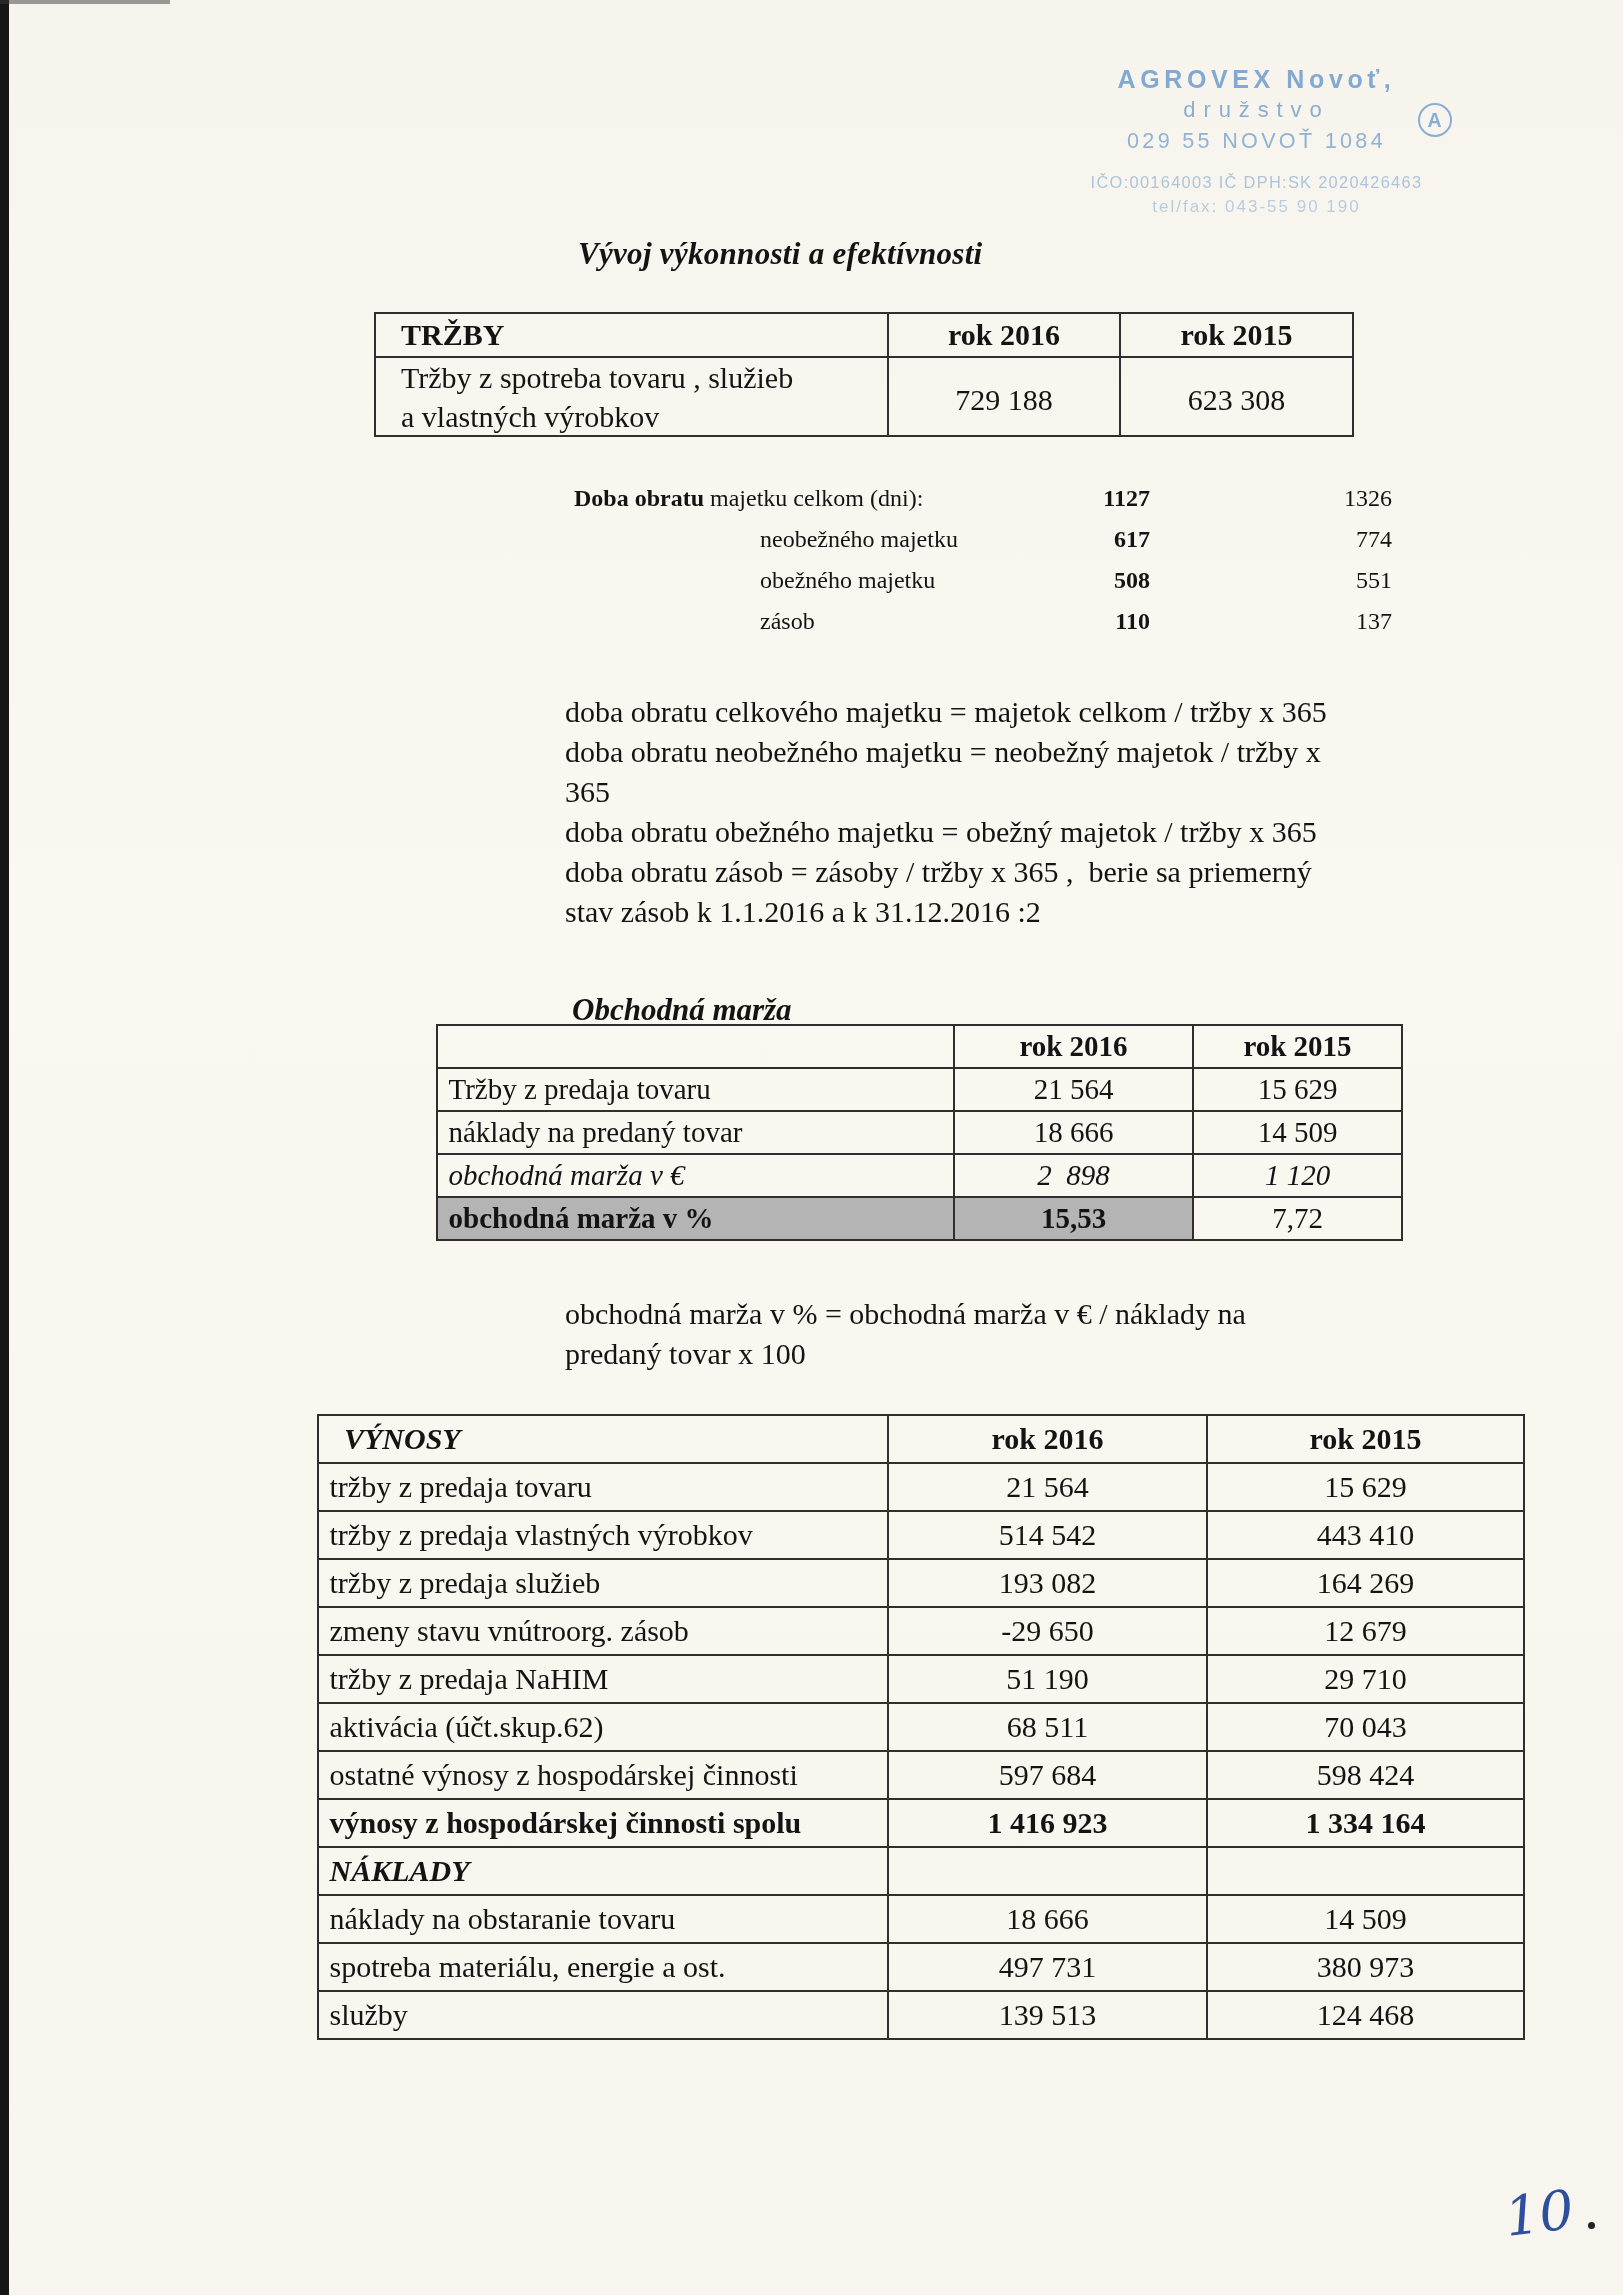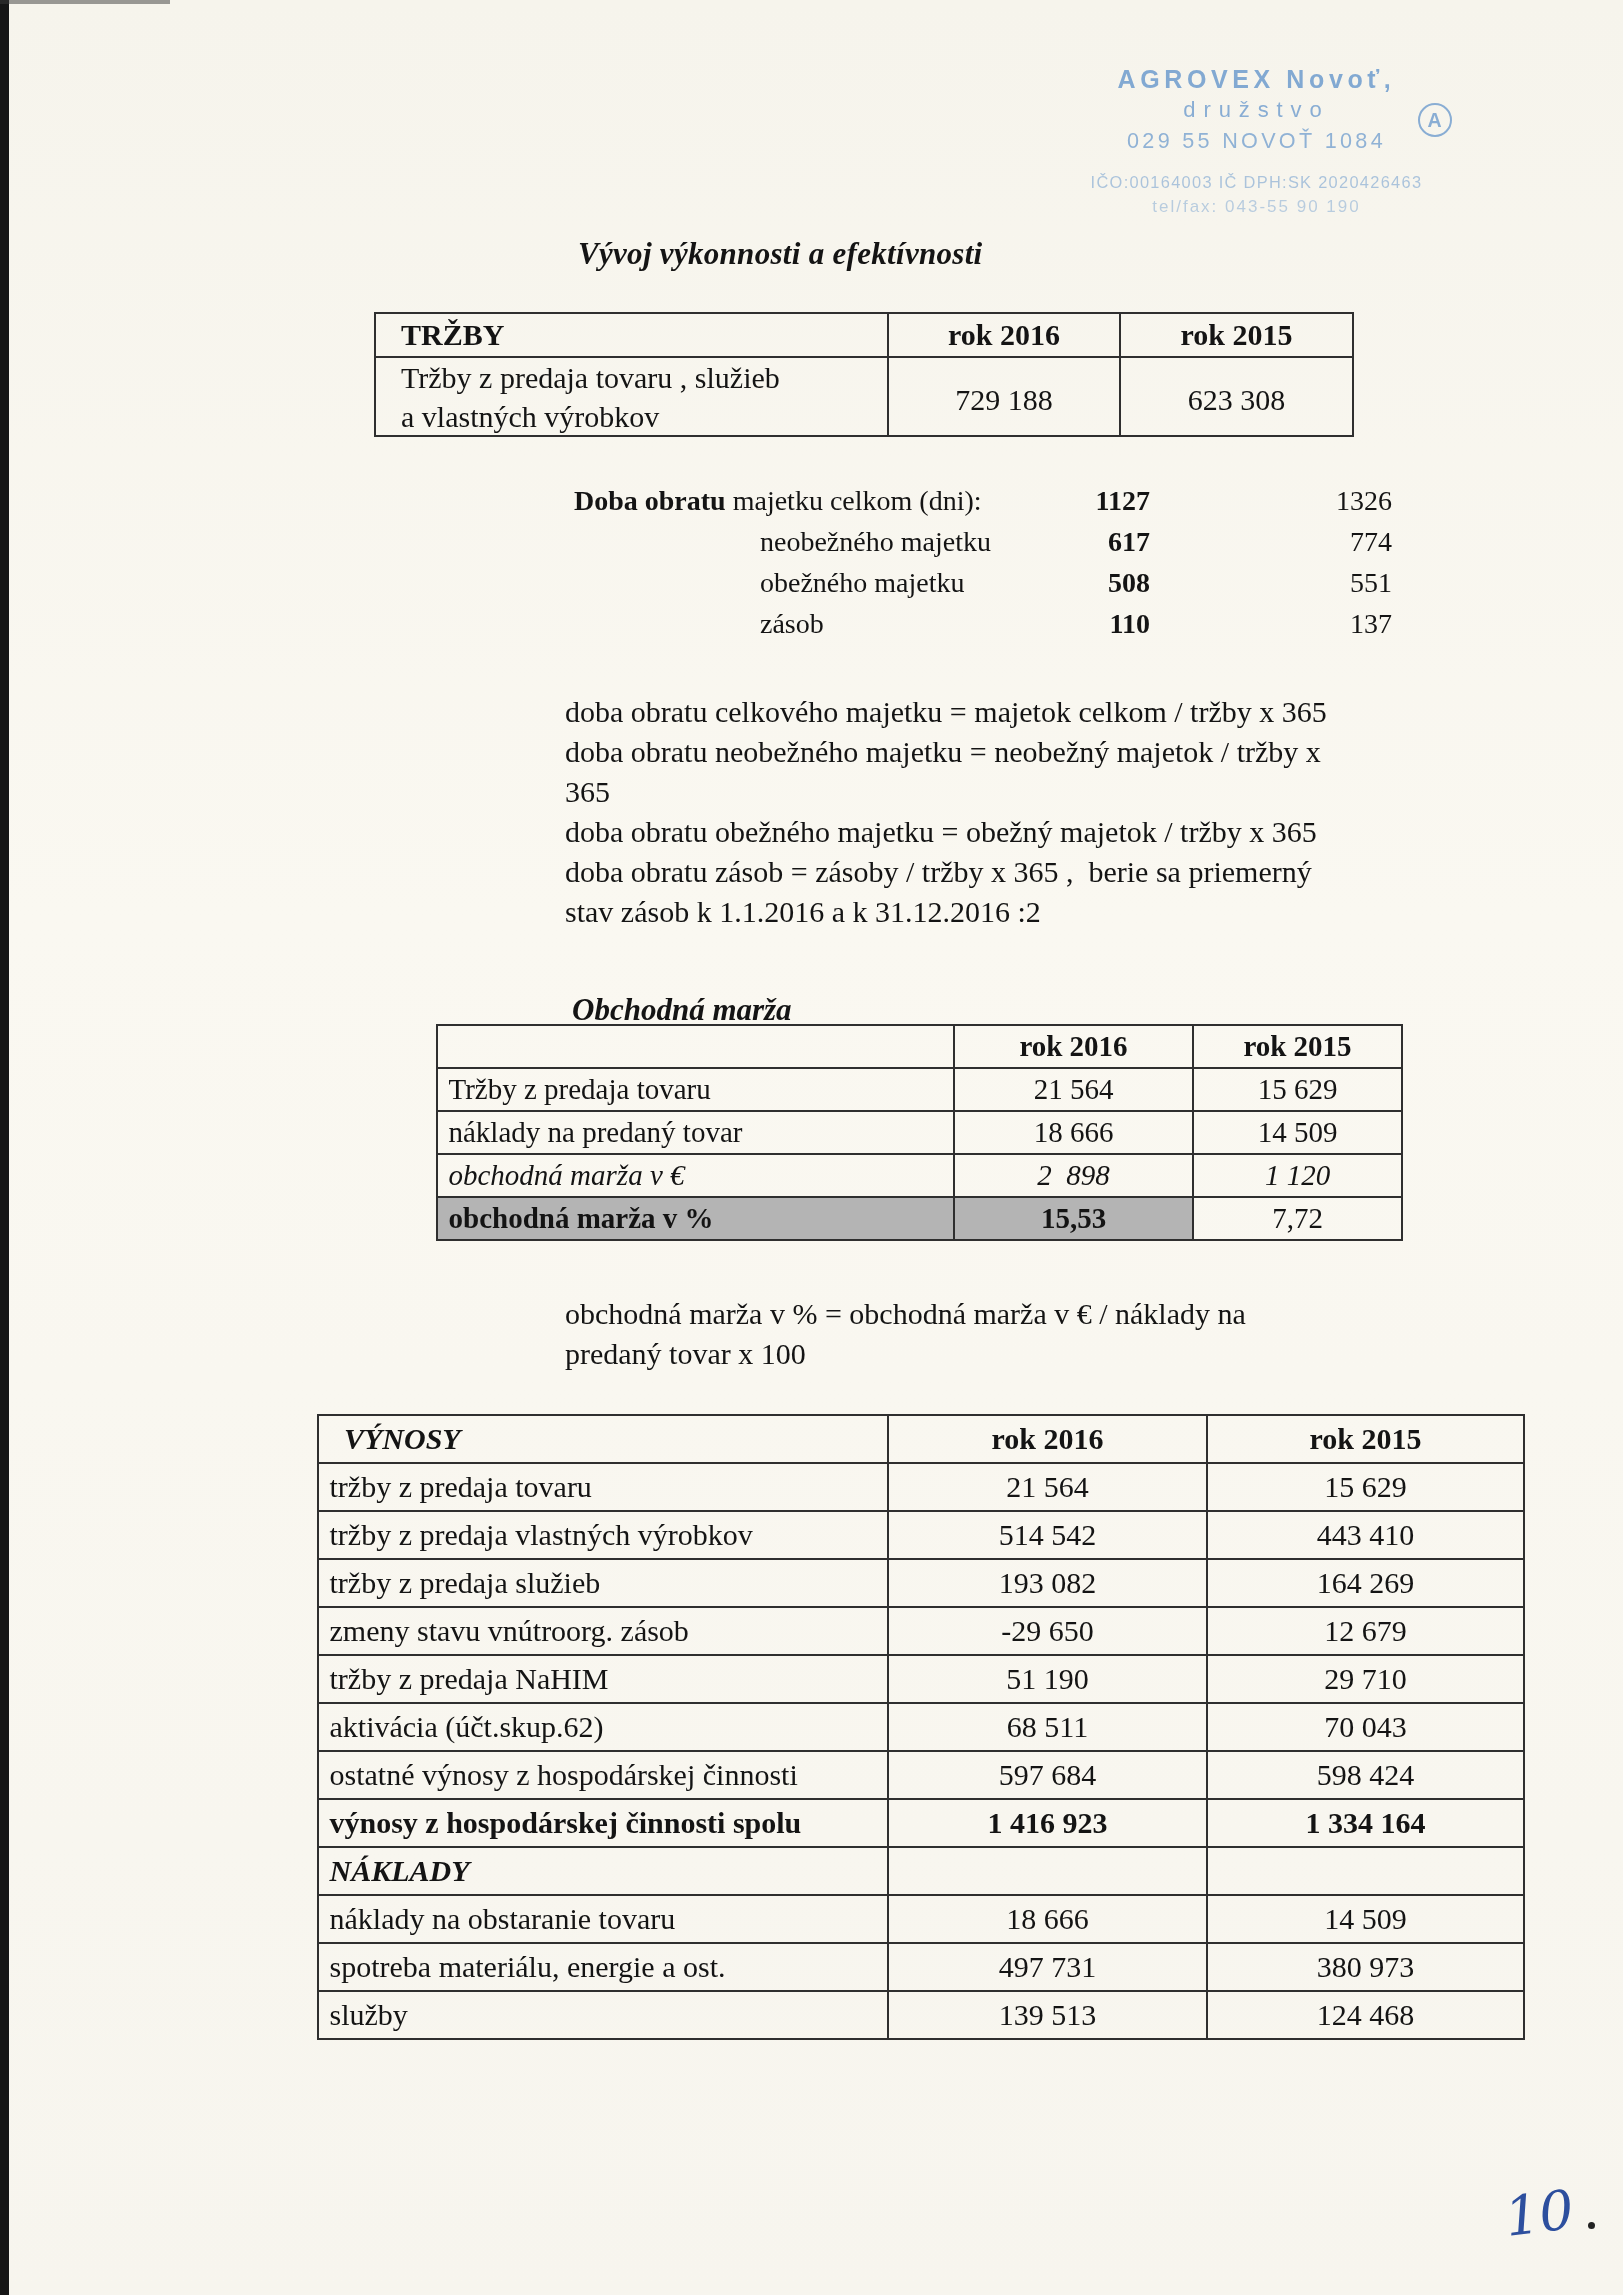--- a/index.html
+++ b/index.html
@@ -30,21 +30,21 @@
   .left{text-align:left;padding-left:25px;}
 
   
   .t1{left:374px;top:312px;width:978px;}
   .t1 th{height:42px;}
   .t1 .lbl2{height:77px;vertical-align:top;}
   .t1 .lbl2 div{line-height:37px;padding-top:1.3px;}
   .t1 .bot{vertical-align:bottom;text-align:center;padding-bottom:18px;}
 
   
-  .doba{position:absolute;left:574px;top:485px;font-size:28px;width:850px;}
+  .doba{position:absolute;left:574px;top:485px;font-size:24px;width:850px;}
   .doba-line{position:relative;height:41px;}
   .doba-label{position:absolute;left:0;white-space:pre;}
   .doba-label.indent{left:186px;}
   .doba-v{position:absolute;text-align:right;width:157px;}
   .doba-v2016{left:419px;font-weight:bold;}
   .doba-v2015{left:661px;}
 
   .formulas{position:absolute;font-size:30px;line-height:40px;}
   .formulas div{white-space:pre;}
   .f1{left:565px;top:692px;}
@@ -96,21 +96,21 @@
         <col style="width:233px">
       </colgroup>
     <tbody>
       <tr>
         <th class="left">TRŽBY</th>
         <th>rok 2016</th>
         <th>rok 2015</th>
       </tr>
       <tr>
         <td class="left lbl2">
-          <div>Tržby z predaja tovaru , služieb</div>
+          <div>Tržby z spotreba tovaru , služieb</div>
           <div>a vlastných výrobkov</div>
         </td>
         <td class="bot">729 188</td>
         <td class="bot">623 308</td>
       </tr>
     </tbody>
   </table>
 
   <div class="doba">
       <div class="doba-line">

